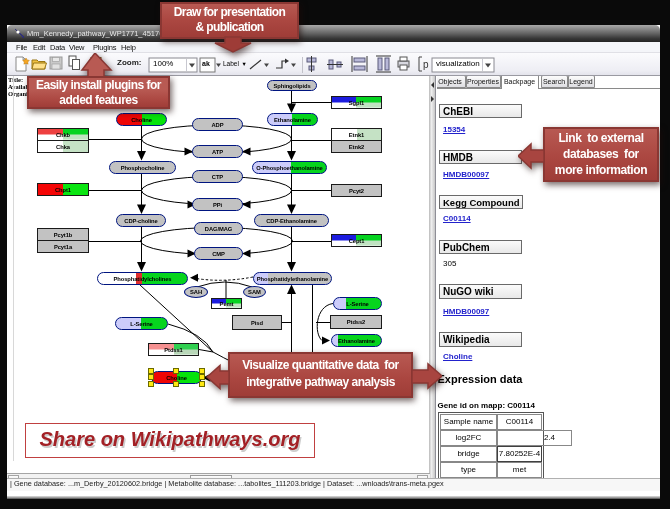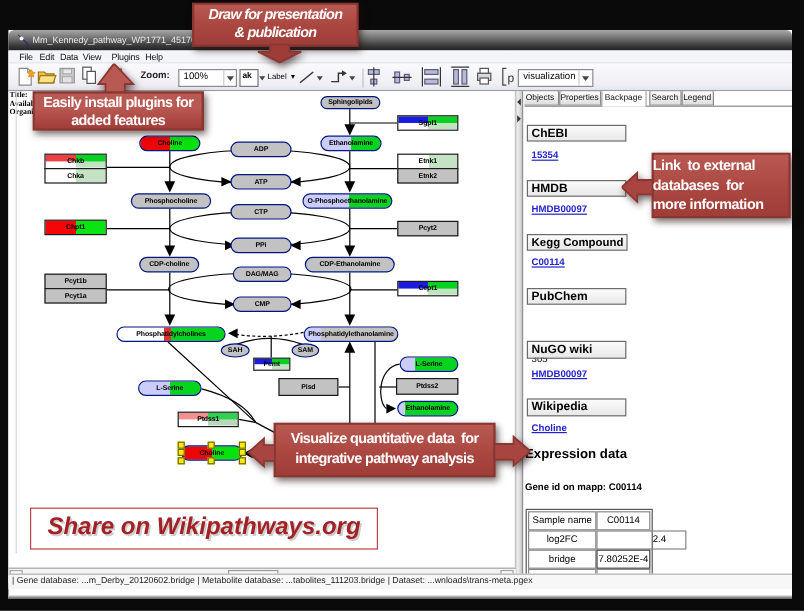--- a/index.html
+++ b/index.html
@@ -292,29 +292,29 @@
     <div class="tab" style="left:104px;width:27px;">Search</div>
     <div class="tab" style="left:131px;width:27px;">Legend</div>
 
     <div class="pbox" style="left:2.5px;top:28px;">ChEBI</div>
     <div class="plink" style="left:6.5px;top:49px;">15354</div>
     <div class="pbox" style="left:2.5px;top:74px;">HMDB</div>
     <div class="plink" style="left:6.5px;top:94px;">HMDB00097</div>
     <div class="pbox" style="left:2.5px;top:119px;width:84px;font-size:9.5px;">Kegg Compound</div>
     <div class="plink" style="left:6.5px;top:138px;">C00114</div>
     <div class="pbox" style="left:2.5px;top:164px;">PubChem</div>
-    <div class="abs" style="left:6.5px;top:183px;font-size:8px;color:#000;margin-top:36px;">305</div>
+    <div class="abs" style="left:6.5px;top:183px;font-size:8px;color:#000;">305</div>
     <div class="pbox" style="left:2.5px;top:208px;height:15px;">NuGO wiki</div>
     <div class="plink" style="left:6.5px;top:231px;">HMDB00097</div>
     <div class="pbox" style="left:2.5px;top:256px;height:15px;">Wikipedia</div>
     <div class="plink" style="left:6.5px;top:276px;">Choline</div>
     <div class="abs" style="left:1px;top:297px;font-size:11px;font-weight:bold;color:#000;">Expression data</div>
     <div class="abs" style="left:1px;top:325px;font-size:8px;font-weight:bold;color:#000;">Gene id on mapp: C00114</div>
 
-    <div class="abs" style="left:1.5px;top:336px;width:104px;height:66px;border:1px solid #555;margin-top:12px;">
+    <div class="abs" style="left:1.5px;top:336px;width:104px;height:66px;border:1px solid #555;">
       <div class="abs" style="left:1px;top:1px;width:55px;height:14px;border:1px solid #888;font-size:8px;text-align:center;line-height:14px;">Sample name</div>
       <div class="abs" style="left:58px;top:1px;width:43px;height:14px;border:1px solid #888;font-size:8px;text-align:center;line-height:14px;">C00114</div>
       <div class="abs" style="left:1px;top:17px;width:55px;height:14px;border:1px solid #888;font-size:8px;text-align:center;line-height:14px;">log2FC</div>
       <div class="abs" style="left:58px;top:17px;width:43px;height:14px;border:1px solid #888;font-size:8px;text-align:center;line-height:14px;padding-left:30px;">2.4</div>
       <div class="abs" style="left:1px;top:33px;width:55px;height:14px;border:1px solid #888;font-size:8px;text-align:center;line-height:14px;">bridge</div>
       <div class="abs" style="left:58px;top:33px;width:43px;height:14px;border:1px solid #404040;font-size:8px;text-align:center;line-height:14px;">7.80252E-4</div>
       <div class="abs" style="left:1px;top:49px;width:55px;height:14px;border:1px solid #888;font-size:8px;text-align:center;line-height:14px;">type</div>
       <div class="abs" style="left:58px;top:49px;width:43px;height:14px;border:1px solid #888;font-size:8px;text-align:center;line-height:14px;">met</div>
     </div>
   </div>
@@ -346,21 +346,21 @@
     <defs>
         <linearGradient id="cg1" x1="0" y1="0" x2="0" y2="1">
       <stop offset="0" stop-color="#b85a53"></stop>
           <stop offset="0.5" stop-color="#ab4741"></stop>
           <stop offset="1" stop-color="#9e3c37"></stop>
     </linearGradient>
       </defs>
     <rect x="1" y="1" width="137" height="35" fill="url(#cg1)" stroke="#8a3733" stroke-width="2"></rect>
     <polygon points="65,35 65,41 55,41 73,50 91,41 81,41 81,35" fill="#9e3c37" stroke="#8a3733" stroke-width="1.5"></polygon>
   </svg>
-  <div class="abs" style="left:0;top:3px;width:139px;text-align:center;font-size:12px;letter-spacing:-0.6px;font-weight:bold;color:#fff;line-height:15px;font-style:italic;">Draw for presentation<br>&amp; publication</div>
+  <div class="abs" style="left:0;top:3px;width:139px;text-align:center;font-size:12px;letter-spacing:-0.6px;font-weight:bold;color:#fff;line-height:15px;">Draw for presentation<br>&amp; publication</div>
 </div>
 
 <div class="abs" style="left:27px;top:53px;width:143px;height:56px;filter:drop-shadow(2.5px 3px 3px rgba(30,8,6,0.6));">
   <svg width="143" height="56" viewBox="0 0 143 56">
     <defs>
         <linearGradient id="cg2" x1="0" y1="0" x2="0" y2="1">
       <stop offset="0.4" stop-color="#b85a53"></stop>
           <stop offset="0.75" stop-color="#ab4741"></stop>
           <stop offset="1" stop-color="#9e3c37"></stop>
     </linearGradient>
@@ -376,21 +376,21 @@
     <defs>
         <linearGradient id="cg3" x1="0" y1="0" x2="0" y2="1">
       <stop offset="0" stop-color="#b85a53"></stop>
           <stop offset="0.55" stop-color="#ab4741"></stop>
           <stop offset="1" stop-color="#9e3c37"></stop>
     </linearGradient>
       </defs>
     <rect x="26" y="1" width="114" height="53" fill="url(#cg3)" stroke="#8a3733" stroke-width="2"></rect>
     <polygon points="0,29 13,17 13,23 26,23 26,35 13,35 13,41" fill="#a84540" stroke="#8a3733" stroke-width="1.5"></polygon>
   </svg>
-  <div class="abs" style="left:26px;top:3px;width:114px;text-align:left;font-size:12px;letter-spacing:-0.4px;font-weight:bold;color:#fff;line-height:16px;">Link&nbsp; to external<br>databases&nbsp; for<br>more information</div>
+  <div class="abs" style="left:26px;top:3px;width:114px;text-align:center;font-size:12px;letter-spacing:-0.4px;font-weight:bold;color:#fff;line-height:16px;">Link&nbsp; to external<br>databases&nbsp; for<br>more information</div>
 </div>
 
 <div class="abs" style="left:204px;top:352px;width:238px;height:46px;filter:drop-shadow(2.5px 3px 3px rgba(30,8,6,0.6));">
   <svg width="238" height="46" viewBox="0 0 238 46">
     <defs>
         <linearGradient id="cg4" x1="0" y1="0" x2="0" y2="1">
       <stop offset="0" stop-color="#b85a53"></stop>
           <stop offset="0.55" stop-color="#ab4741"></stop>
           <stop offset="1" stop-color="#9e3c37"></stop>
     </linearGradient>

